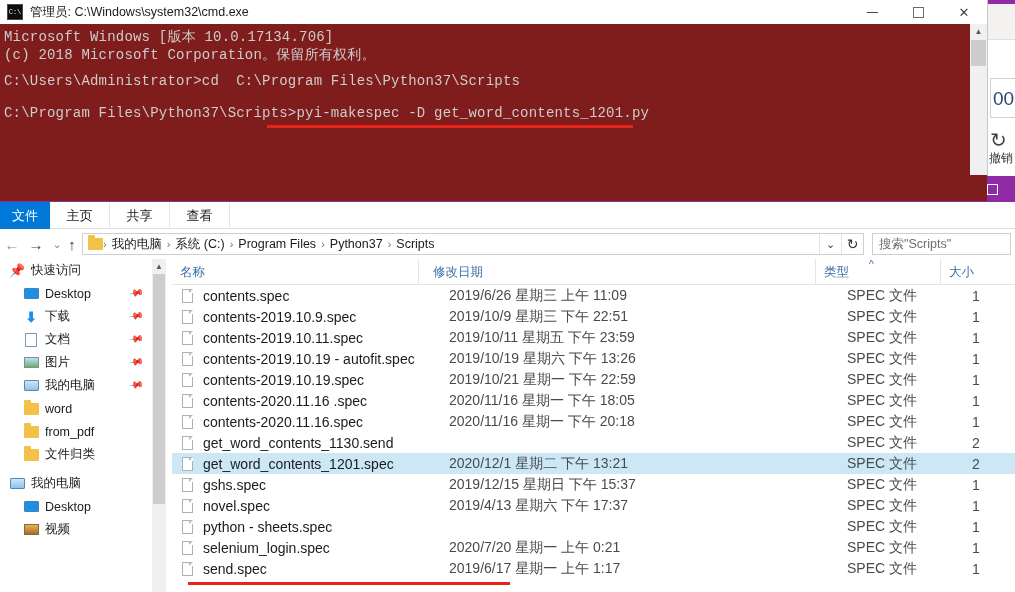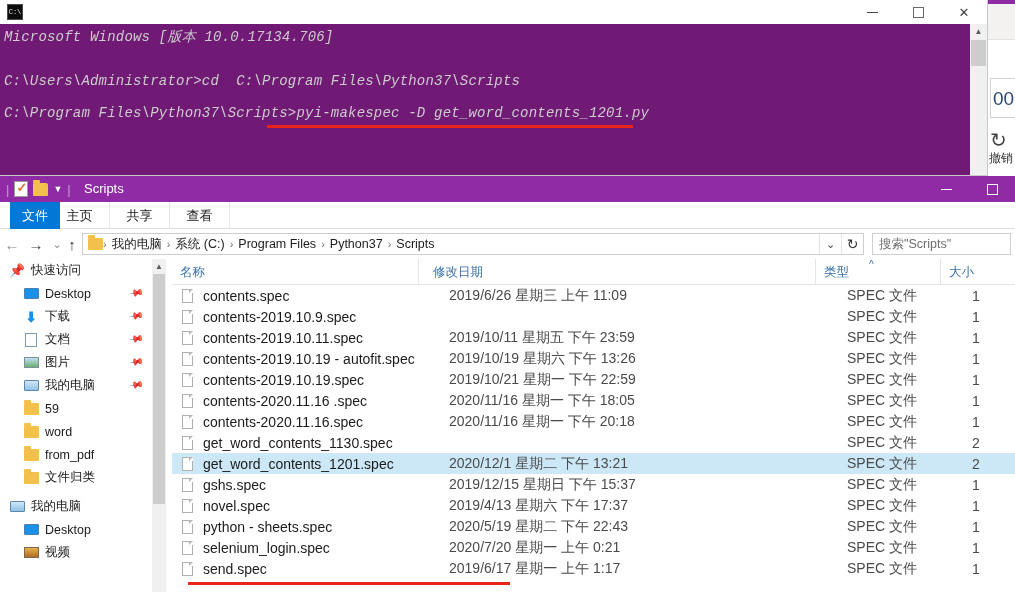--- a/index.html
+++ b/index.html
@@ -44,21 +44,21 @@
   .exp-title { position:absolute; left:84px; top:0; height:26px; line-height:26px; font-size:13px; color:#fff; }
   .exp-winbtns { position:absolute; right:0; top:0; height:26px; display:flex; }
   .exp-winbtns > div { width:46px; height:26px; display:flex; align-items:center; justify-content:center; color:#fff; font-size:13px; }
   .minus-glyph { width:11px; height:1px; background:#fff; }
   .sq-glyph { width:11px; height:11px; border:1px solid #fff; }
 
   
   .ribbon { position:relative; height:27px; background:#ffffff; border-bottom:1px solid #dededc; }
   .rb-file {
     position:absolute; left:0; top:0; width:50px; height:27px; background:#0078d7;
-    color:#ffffff; font-size:13px; display:flex; align-items:center; justify-content:center;margin-left:10px;
+    color:#ffffff; font-size:13px; display:flex; align-items:center; justify-content:center;
   }
   .rb-tab { position:absolute; top:0; height:27px; font-size:13px; color:#1b1b1b;
     display:flex; align-items:center; justify-content:center; border-right:1px solid #e6e6e4;}
 
   
   .addrbar { position:relative; height:30px; background:#ffffff; }
   .nav-btn { position:absolute; top:0; height:30px; display:flex; align-items:center; justify-content:center;
              font-size:15px; color:#8a8a8a; }
   .nav-btn.enabled { color:#3b3b3b; }
   .addr-box { position:absolute; left:82px; top:4px; width:782px; height:22px; border:1px solid #cfcfcf; background:#fff;
@@ -123,21 +123,21 @@
   .cmd-ico {
     position:absolute; left:7px; top:4px; width:16px; height:16px; background:#0c0c0c;
     display:flex; align-items:center; justify-content:center;
     color:#e8e8e8; font-size:7px; font-family:"Liberation Mono", monospace; border:1px solid #4a4a4a;
   }
   .cmd-title-text { position:absolute; left:30px; top:0; height:24px; line-height:24px; font-size:12.5px; color:#1b1b1b; }
   .cmd-winbtns { position:absolute; right:0; top:0; height:24px; display:flex; }
   .cmd-winbtns > div { width:46px; height:24px; display:flex; align-items:center; justify-content:center; color:#444; font-size:13px;}
   .cmd-min { width:11px; height:1px; background:#444; }
   .cmd-max { width:11px; height:11px; border:1px solid #6a6a6a; }
-  .cmd-body { position:relative; height:151px; background:#701a75; overflow:hidden;font-style:italic; }
+  .cmd-body { position:relative; height:177px; background:#7f1d1d; overflow:hidden; }
   .cmd-line {
     position:absolute; left:4px; color:#cccccc; font-size:14px;
     font-family:"Liberation Mono","DejaVu Sans Mono", monospace; white-space:pre; letter-spacing:0.2px;
   }
   .cmd-scroll { position:absolute; right:0; top:0; width:17px; height:151px; background:#f0f0f0; }
   .cmd-scroll .arrow { height:16px; text-align:center; font-size:8px; color:#5a5a5a; line-height:16px; }
   .cmd-scroll .thumb { position:absolute; left:1px; top:16px; width:15px; height:26px; background:#cdcdcd; }
 </style>
 </head>
 <body>
@@ -250,26 +250,20 @@
           <span class="sb-ico">
               <span class="ico-monitor2"></span>
             </span>
           <span>我的电脑</span>
           <span class="pin">📌</span>
         </div>
         <div class="sb-item indent">
           <span class="sb-ico">
               <span class="ico-folder"></span>
             </span>
-          <span>59</span>
-        </div>
-        <div class="sb-item indent">
-          <span class="sb-ico">
-              <span class="ico-folder"></span>
-            </span>
           <span>word</span>
         </div>
         <div class="sb-item indent">
           <span class="sb-ico">
               <span class="ico-folder"></span>
             </span>
           <span>from_pdf</span>
         </div>
         <div class="sb-item indent">
           <span class="sb-ico">
@@ -314,20 +308,21 @@
             <div class="fl-row">
               <span class="file-ico"></span>
               <span class="cell-name">contents.spec</span>
               <span class="cell-date">2019/6/26 星期三 上午 11:09</span>
               <span class="cell-type">SPEC 文件</span>
               <span class="cell-size">1</span>
             </div>
             <div class="fl-row">
               <span class="file-ico"></span>
               <span class="cell-name">contents-2019.10.9.spec</span>
+              <span class="cell-date">2019/10/9 星期三 下午 22:51</span>
               <span class="cell-type">SPEC 文件</span>
               <span class="cell-size">1</span>
             </div>
             <div class="fl-row">
               <span class="file-ico"></span>
               <span class="cell-name">contents-2019.10.11.spec</span>
               <span class="cell-date">2019/10/11 星期五 下午 23:59</span>
               <span class="cell-type">SPEC 文件</span>
               <span class="cell-size">1</span>
             </div>
@@ -354,21 +349,21 @@
             </div>
             <div class="fl-row">
               <span class="file-ico"></span>
               <span class="cell-name">contents-2020.11.16.spec</span>
               <span class="cell-date">2020/11/16 星期一 下午 20:18</span>
               <span class="cell-type">SPEC 文件</span>
               <span class="cell-size">1</span>
             </div>
             <div class="fl-row">
               <span class="file-ico"></span>
-              <span class="cell-name">get_word_contents_1130.spec</span>
+              <span class="cell-name">get_word_contents_1130.send</span>
               <span class="cell-type">SPEC 文件</span>
               <span class="cell-size">2</span>
             </div>
             <div class="fl-row selected">
               <span class="file-ico"></span>
               <span class="cell-name">get_word_contents_1201.spec</span>
               <span class="cell-date">2020/12/1 星期二 下午 13:21</span>
               <span class="cell-type">SPEC 文件</span>
               <span class="cell-size">2</span>
             </div>
@@ -382,21 +377,20 @@
             <div class="fl-row">
               <span class="file-ico"></span>
               <span class="cell-name">novel.spec</span>
               <span class="cell-date">2019/4/13 星期六 下午 17:37</span>
               <span class="cell-type">SPEC 文件</span>
               <span class="cell-size">1</span>
             </div>
             <div class="fl-row">
               <span class="file-ico"></span>
               <span class="cell-name">python - sheets.spec</span>
-              <span class="cell-date">2020/5/19 星期二 下午 22:43</span>
               <span class="cell-type">SPEC 文件</span>
               <span class="cell-size">1</span>
             </div>
             <div class="fl-row">
               <span class="file-ico"></span>
               <span class="cell-name">selenium_login.spec</span>
               <span class="cell-date">2020/7/20 星期一 上午 0:21</span>
               <span class="cell-type">SPEC 文件</span>
               <span class="cell-size">1</span>
             </div>
@@ -410,32 +404,34 @@
           </div>
       </div>
 
       <div class="redline" style="left:188px; top:323px; width:322px;"></div>
     </div>
   </div>
 
   <div class="cmd">
     <div class="cmd-title">
       <div class="cmd-ico">C:\</div>
+      <div class="cmd-title-text">管理员: C:\Windows\system32\cmd.exe</div>
       <div class="cmd-winbtns">
         <div>
             <span class="cmd-min"></span>
           </div>
         <div>
             <span class="cmd-max"></span>
           </div>
         <div>✕</div>
       </div>
     </div>
     <div class="cmd-body">
       <div class="cmd-line" style="top:4px;">Microsoft Windows [版本 10.0.17134.706]</div>
+      <div class="cmd-line" style="top:22px;">(c) 2018 Microsoft Corporation。保留所有权利。</div>
       <div class="cmd-line" style="top:49px;">C:\Users\Administrator&gt;cd  C:\Program Files\Python37\Scripts</div>
       <div class="cmd-line" style="top:81px;">C:\Program Files\Python37\Scripts&gt;pyi-makespec -D get_word_contents_1201.py</div>
       <div class="redline" style="left:267px; top:101px; width:366px;"></div>
       <div class="cmd-scroll">
         <div class="arrow">▲</div>
         <div class="thumb"></div>
       </div>
     </div>
   </div>
 

